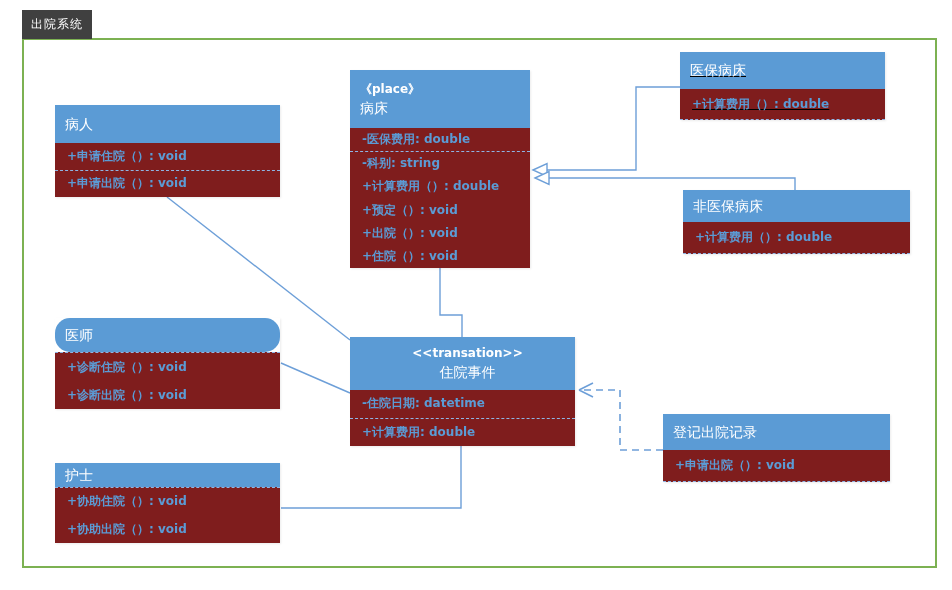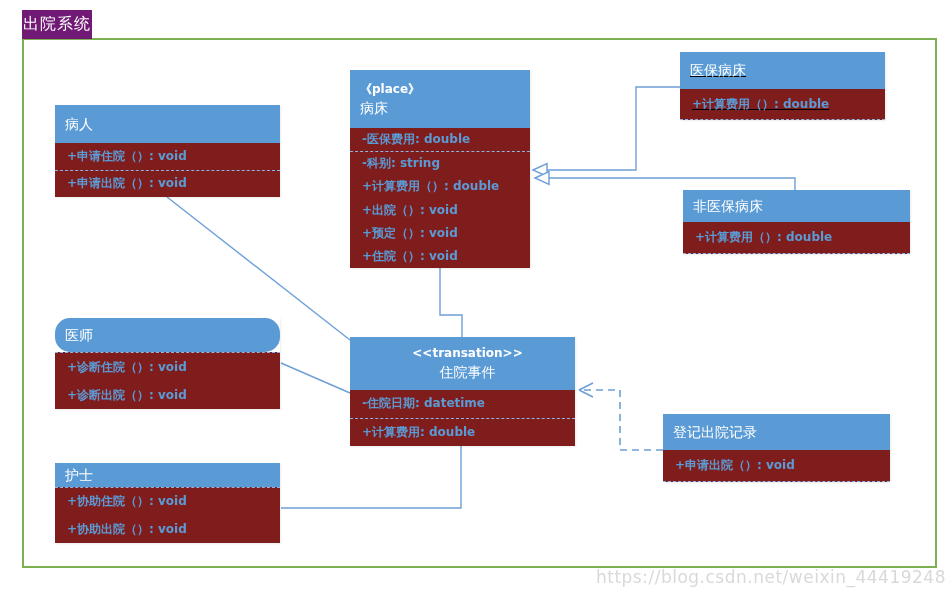--- a/index.html
+++ b/index.html
@@ -3,21 +3,21 @@
 <meta charset="utf-8">
 <style>
   html,body{margin:0;padding:0;background:#ffffff;}
   body{font-family:"DejaVu Sans","Liberation Sans",sans-serif;}
   #stage{position:relative;width:952px;height:590px;background:#ffffff;overflow:hidden;}
 
   
   .frame{position:absolute;left:22px;top:38px;width:915px;height:530px;
          border:2px solid #7cb152;box-sizing:border-box;background:transparent;}
   .frame-tab{position:absolute;left:22px;top:10px;width:70px;height:29px;
-             background:#701a75;color:#ffffff;font-size:16px;display:flex;
+             background:#404040;color:#ffffff;font-size:12px;display:flex;
              align-items:center;justify-content:center;letter-spacing:1px;}
 
   
   .uml-box{position:absolute;box-sizing:border-box;box-shadow:1px 1px 2px rgba(0,0,0,0.08);}
   .uml-header{background:#5b9bd5;color:#ffffff;display:flex;flex-direction:column;
               justify-content:center;padding-left:10px;box-sizing:border-box;}
   .uml-stereo{font-size:12px;font-weight:bold;line-height:1.5;}
   .uml-title{font-size:14px;line-height:1.5;}
   .uml-body{background:#7f1d1d;display:flex;flex-direction:column;box-sizing:border-box;}
   .uml-row{flex:1;display:flex;align-items:center;padding-left:12px;
@@ -90,22 +90,22 @@
 
   <div class="uml-box box-bed">
     <div class="uml-header">
       <div class="uml-stereo">《place》</div>
       <div class="uml-title">病床</div>
     </div>
     <div class="uml-body">
       <div class="uml-row divider">-医保费用: double</div>
       <div class="uml-row">-科别: string</div>
       <div class="uml-row">+计算费用（）: double</div>
+      <div class="uml-row">+预定（）: void</div>
       <div class="uml-row">+出院（）: void</div>
-      <div class="uml-row">+预定（）: void</div>
       <div class="uml-row">+住院（）: void</div>
     </div>
   </div>
 
   <div class="uml-box box-insured">
     <div class="uml-header">
       <div class="uml-title">医保病床</div>
     </div>
     <div class="uml-body">
       <div class="uml-row divider">+计算费用（）: double</div>
@@ -154,15 +154,14 @@
   <div class="uml-box box-nurse">
     <div class="uml-header">
       <div class="uml-title">护士</div>
     </div>
     <div class="uml-body top-divider">
       <div class="uml-row">+协助住院（）: void</div>
       <div class="uml-row">+协助出院（）: void</div>
     </div>
   </div>
 
-  <div class="watermark">https://blog.csdn.net/weixin_44419248</div>
 
 </div>
 
 </body></html>

